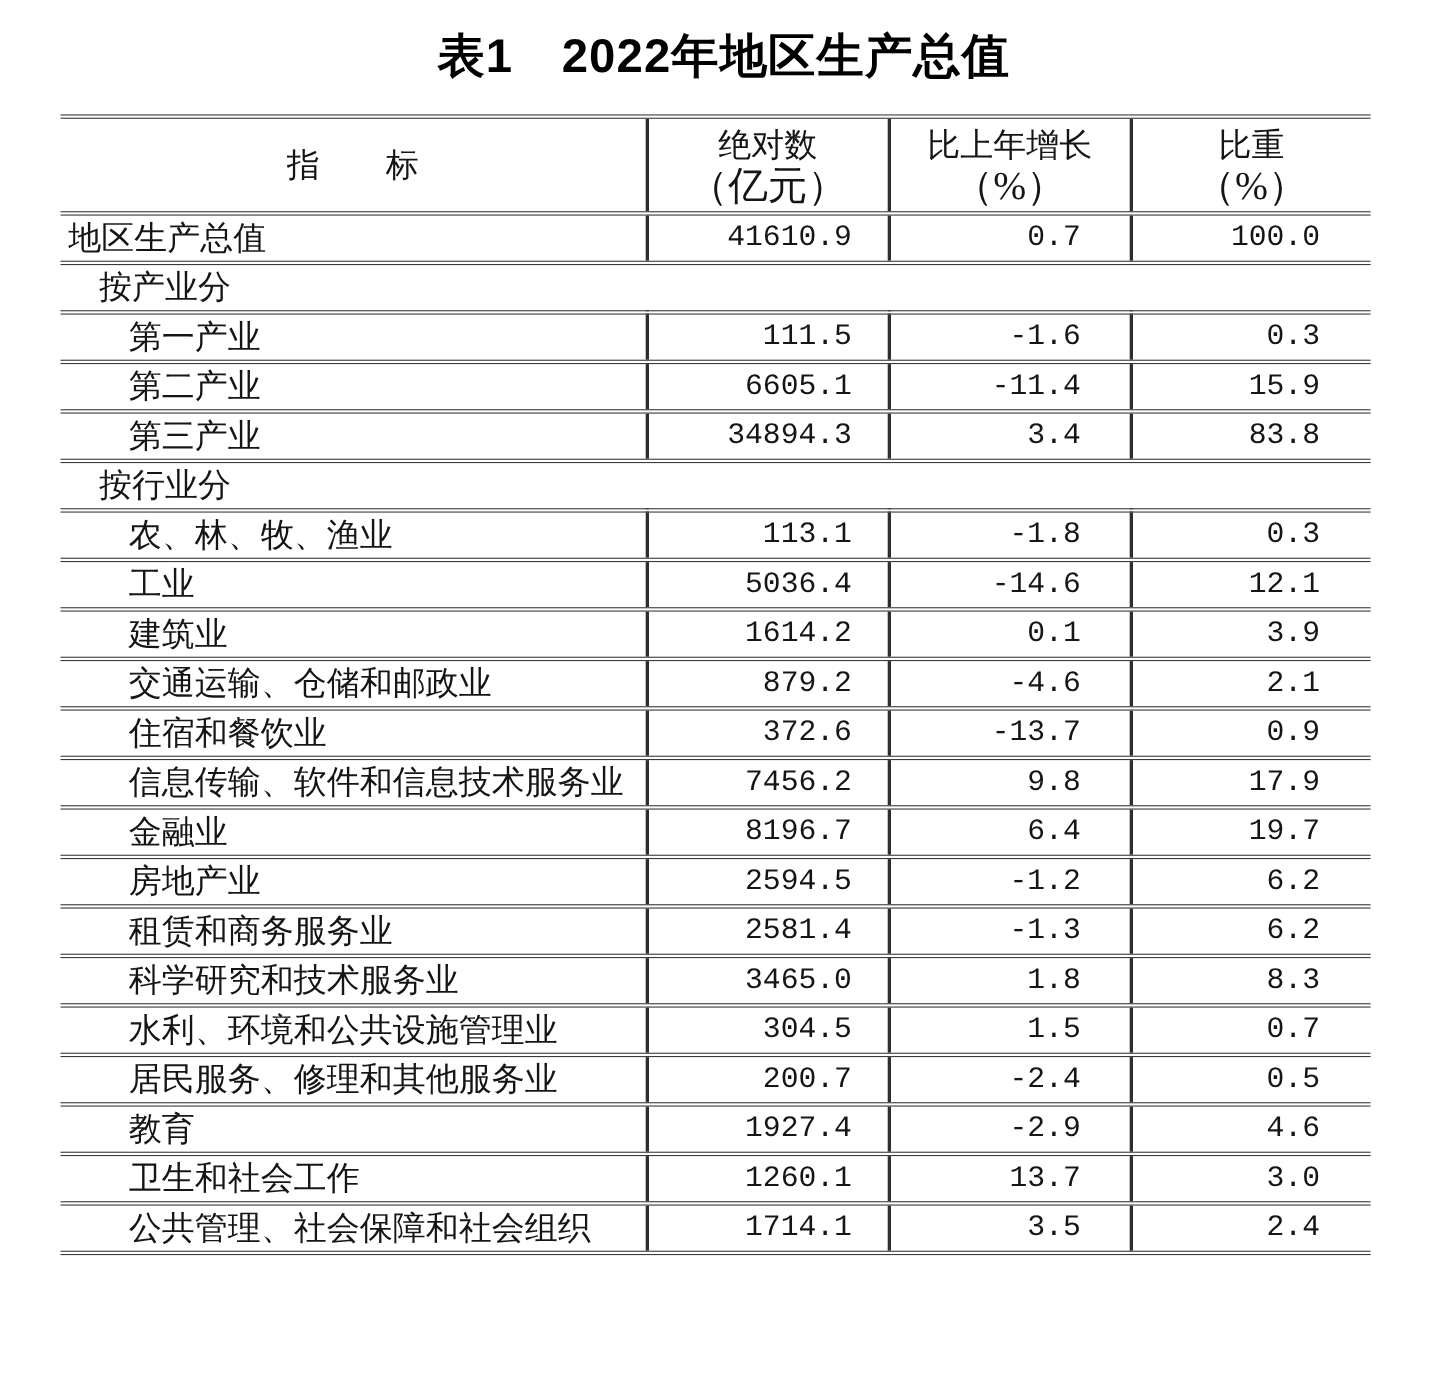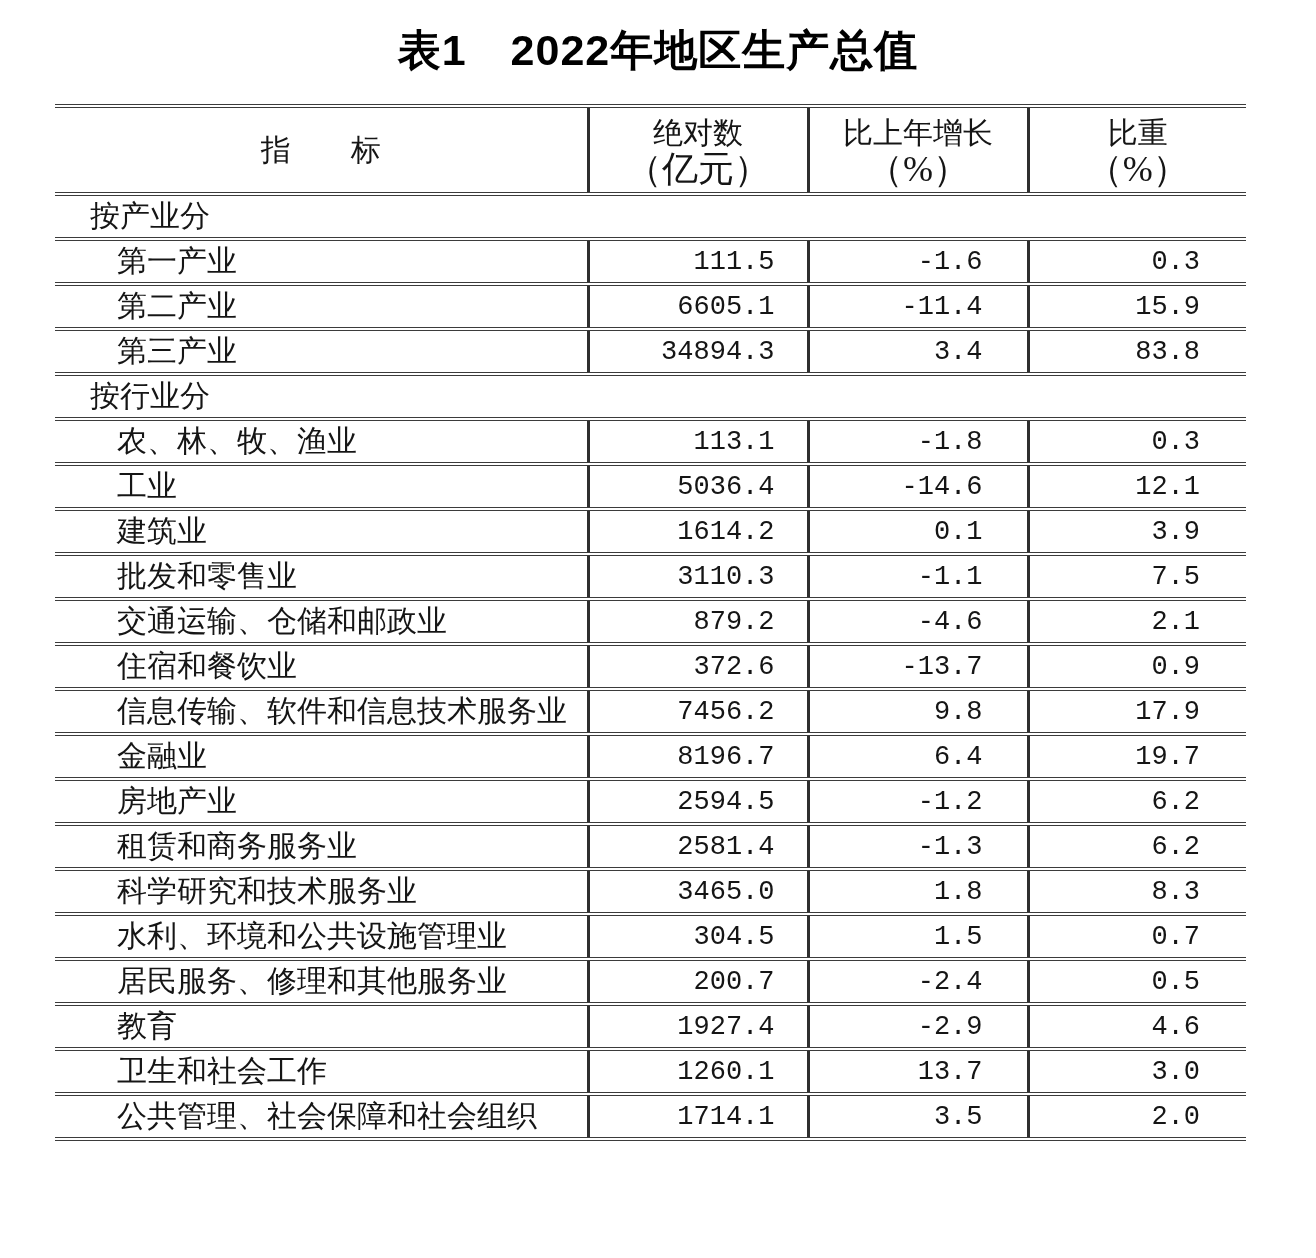--- a/index.html
+++ b/index.html
@@ -90,20 +90,26 @@
         <div class="h1line">比上年增长</div>
         <div class="h2line">（%）</div>
       </th>
       <th>
         <div class="h1line">比重</div>
         <div class="h2line">（%）</div>
       </th>
     </tr>
   </thead>
   <tbody>
+    <tr class="first">
+      <td class="ind lv0 vr">地区生产总值</td>
+      <td class="num pr2 vr">41610.9</td>
+      <td class="num pr3 vr">0.7</td>
+      <td class="num pr4">100.0</td>
+    </tr>
     <tr>
       <td colspan="4" class="ind lv1">按产业分</td>
     </tr>
     <tr>
       <td class="ind lv2 vr">第一产业</td>
       <td class="num pr2 vr">111.5</td>
       <td class="num pr3 vr">-1.6</td>
       <td class="num pr4">0.3</td>
     </tr>
     <tr>
@@ -133,26 +139,20 @@
       <td class="num pr3 vr">-14.6</td>
       <td class="num pr4">12.1</td>
     </tr>
     <tr>
       <td class="ind lv2 vr">建筑业</td>
       <td class="num pr2 vr">1614.2</td>
       <td class="num pr3 vr">0.1</td>
       <td class="num pr4">3.9</td>
     </tr>
     <tr>
-      <td class="ind lv2 vr">批发和零售业</td>
-      <td class="num pr2 vr">3110.3</td>
-      <td class="num pr3 vr">-1.1</td>
-      <td class="num pr4">7.5</td>
-    </tr>
-    <tr>
       <td class="ind lv2 vr">交通运输、仓储和邮政业</td>
       <td class="num pr2 vr">879.2</td>
       <td class="num pr3 vr">-4.6</td>
       <td class="num pr4">2.1</td>
     </tr>
     <tr>
       <td class="ind lv2 vr">住宿和餐饮业</td>
       <td class="num pr2 vr">372.6</td>
       <td class="num pr3 vr">-13.7</td>
       <td class="num pr4">0.9</td>
@@ -208,16 +208,16 @@
     <tr>
       <td class="ind lv2 vr">卫生和社会工作</td>
       <td class="num pr2 vr">1260.1</td>
       <td class="num pr3 vr">13.7</td>
       <td class="num pr4">3.0</td>
     </tr>
     <tr>
       <td class="ind lv2 vr">公共管理、社会保障和社会组织</td>
       <td class="num pr2 vr">1714.1</td>
       <td class="num pr3 vr">3.5</td>
-      <td class="num pr4">2.0</td>
+      <td class="num pr4">2.4</td>
     </tr>
   </tbody>
 </table>
 
 </body></html>

